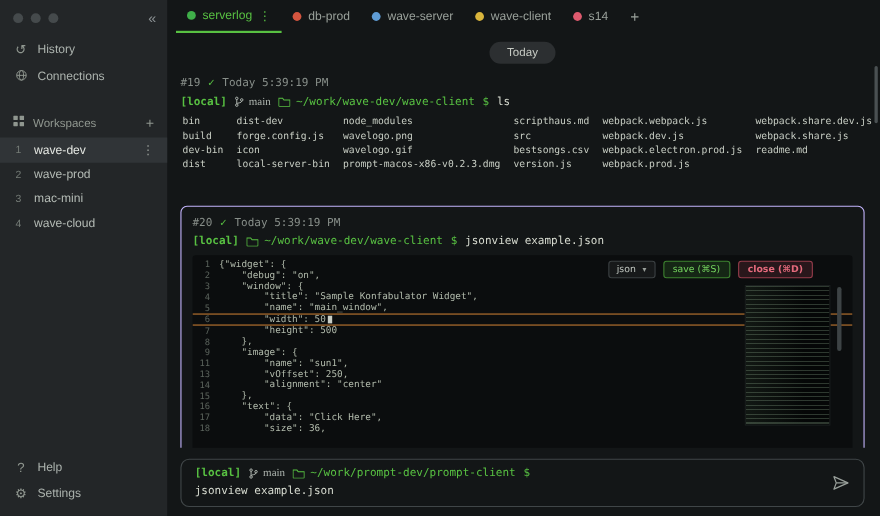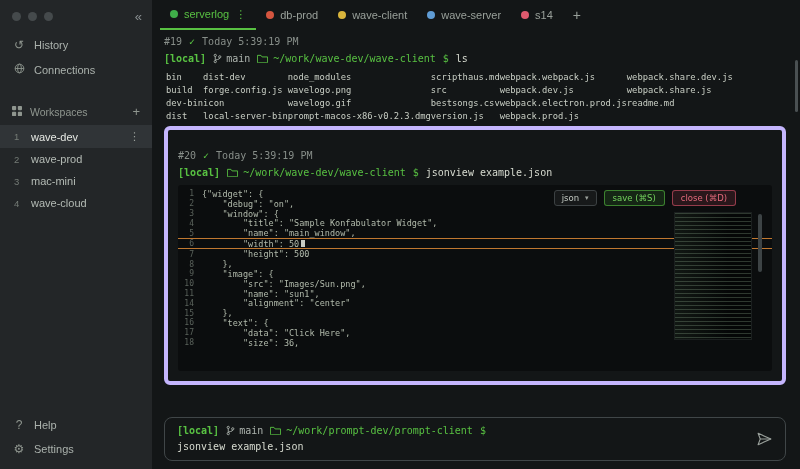--- a/index.html
+++ b/index.html
@@ -34,42 +34,42 @@
   .newtab { display:flex; align-items:center; padding:0 10px; color:#99a09a; font-size:14px; }
 
   .content { flex:1; position:relative; padding:6px 14px 0 12px; font-family:"DejaVu Sans Mono", monospace; overflow:hidden; }
   .pill-row { display:flex; justify-content:center; margin:2px 0 12px; }
   .pill { background:#2c2f31; color:#c7cbc4; font-size:10.5px; padding:4px 16px; border-radius:11px; font-family:"Liberation Sans", sans-serif; }
 
   .blk-head { font-size:10px; color:#878e89; display:flex; gap:7px; align-items:flex-start; }
   .blk-head .check { color:#58c142; }
   .cmdline { margin-top:6px; font-size:10px; display:flex; align-items:center; gap:7px; color:#ccd2c8; white-space:nowrap; }
   .host { color:#58c142; font-weight:bold; }
-  .branch { display:flex; gap:4px; color:#aeb5af; }
+  .branch { display:flex; gap:4px; color:#aeb5af;font-family:Liberation Serif, serif; }
   .cwd { display:flex; align-items:center; gap:5px; color:#58c142; }
   .prompt { color:#58c142; }
   .cmd { color:#d7dbd0; }
 
-  .ls-grid { margin:8px 0 0 2px; display:grid; grid-auto-flow:column; grid-template-rows:repeat(4,13px); grid-template-columns:repeat(6,max-content); font-size:8.8px; color:#c9cfc5; }
-
-  .block-card { margin-top:2px; border:4px solid #c4b5fd; border-radius:6px; padding:20px 10px 10px; }
+  .ls-grid { margin:8px 0 0 2px; display:grid; grid-auto-flow:column; grid-template-rows:repeat(4,13px); grid-template-columns:repeat(6,max-content); column-gap:12px; font-size:8.8px; color:#c9cfc5; }
+
+  .block-card { margin-top:29px; border:1px solid #c4b5fd; border-radius:6px; padding:9px 10px 10px; }
 
   .editor { position:relative; margin-top:7px; background:#0b0d0e; border-radius:3px; height:186px; overflow:hidden; padding-top:4px; }
   .cl { display:flex; align-items:center; height:9.8px; }
   .ln { width:24px; text-align:right; padding-right:8px; color:#5a625b; font-size:8px; flex:none; }
   .ct { font-size:8.5px; color:#b2bbac; white-space:pre; }
   .cl.cur { height:11.5px; border-top:1px solid #c07830; border-bottom:1px solid #c07830; }
   .cursor { width:4px; height:7px; background:#c8ccc4; display:inline-block; margin-left:2px; }
 
   .viewer-controls { position:absolute; top:5px; right:36px; display:flex; gap:7px; align-items:center; font-family:"DejaVu Sans", sans-serif; }
   .vselect { display:flex; align-items:center; gap:6px; background:#17191a; border:1px solid #3c4143; color:#c2c8c2; font-size:8.5px; padding:2px 7px; border-radius:3px; }
   .vselect .chev { font-size:7px; color:#9aa09b; }
   .vbtn { font-family:"DejaVu Sans", sans-serif; font-size:8.5px; padding:2px 8px; border-radius:3px; border:1px solid; cursor:default; }
   .vbtn.save { color:#74d35e; border-color:rgba(88,193,66,.6); background:rgba(88,193,66,.14); }
-  .vbtn.close { color:#e46a7c; border-color:rgba(224,86,109,.6); background:rgba(224,86,109,.14); }
+  .vbtn.close { color:#e46a7c; border-color:rgba(224,86,109,.6); background:rgba(224,86,109,.14);font-weight:bold; }
 
   .minimap { position:absolute; top:27px; right:20px; width:78px; height:128px; background:#050707; border:1px solid #1b1f1f;
     background-image:
       repeating-linear-gradient(180deg, rgba(140,170,140,.30) 0 1px, transparent 1px 4px),
       linear-gradient(90deg, rgba(90,120,90,.15), transparent 70%);
   }
   .mini-scroll { position:absolute; top:29px; right:10px; width:4px; height:58px; background:#3d4345; border-radius:2px; }
 
   .page-scroll { position:absolute; right:2px; top:30px; width:3px; height:52px; background:#4a5052; border-radius:2px; }
 
@@ -162,35 +162,38 @@
       <div class="tab active">
         <span class="dot" style="background: rgb(63, 174, 73);"></span>
         <span>serverlog</span>
         <span class="tmenu">⋮</span>
       </div>
       <div class="tab">
         <span class="dot" style="background: rgb(212, 85, 63);"></span>
         <span>db-prod</span>
       </div>
       <div class="tab">
+        <span class="dot" style="background: rgb(95, 156, 213);"></span>
+        <span>wave-server</span>
+      </div>
+      <div class="tab">
         <span class="dot" style="background: rgb(217, 181, 60);"></span>
         <span>wave-client</span>
-      </div>
-      <div class="tab">
-        <span class="dot" style="background: rgb(95, 156, 213);"></span>
-        <span>wave-server</span>
       </div>
       <div class="tab">
         <span class="dot" style="background: rgb(222, 90, 110);"></span>
         <span>s14</span>
       </div>
       <div class="newtab">+</div>
     </div>
 
     <div class="content">
+      <div class="pill-row">
+        <span class="pill">Today</span>
+      </div>
 
       <section>
         <div class="blk-head">
           <span>#19</span>
           <span class="check">✓</span>
           <span>Today 5:39:19 PM</span>
         </div>
         <div class="cmdline">
           <span class="host">[local]</span>
           <span class="branch">
@@ -290,26 +293,26 @@
             </div>
           <div class="cl">
               <span class="ln">8</span>
               <span class="ct">    },</span>
             </div>
           <div class="cl">
               <span class="ln">9</span>
               <span class="ct">    "image": {</span>
             </div>
           <div class="cl">
-              <span class="ln">10</span>
-              <span class="ct">        "src": "Images/Sun.png",</span>
-            </div>
-          <div class="cl">
               <span class="ln">11</span>
               <span class="ct">        "name": "sun1",</span>
+            </div>
+          <div class="cl">
+              <span class="ln">13</span>
+              <span class="ct">        "vOffset": 250,</span>
             </div>
           <div class="cl">
               <span class="ln">14</span>
               <span class="ct">        "alignment": "center"</span>
             </div>
           <div class="cl">
               <span class="ln">15</span>
               <span class="ct">    },</span>
             </div>
           <div class="cl">

